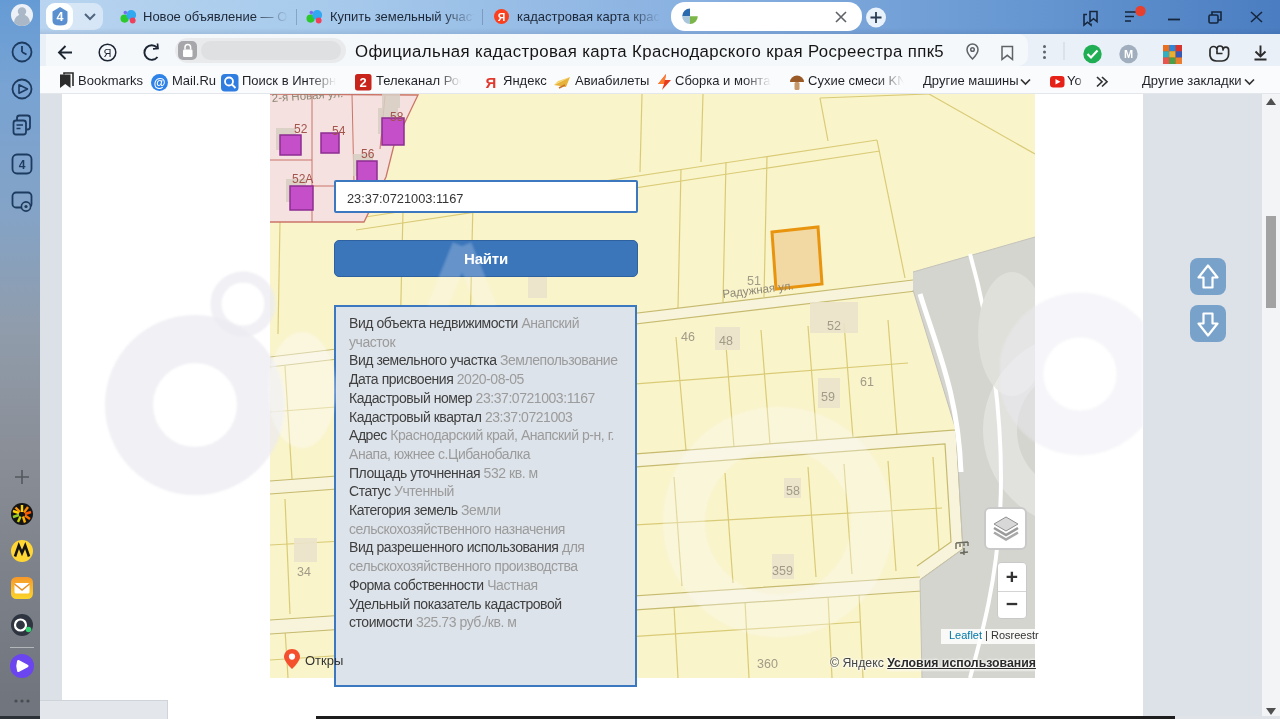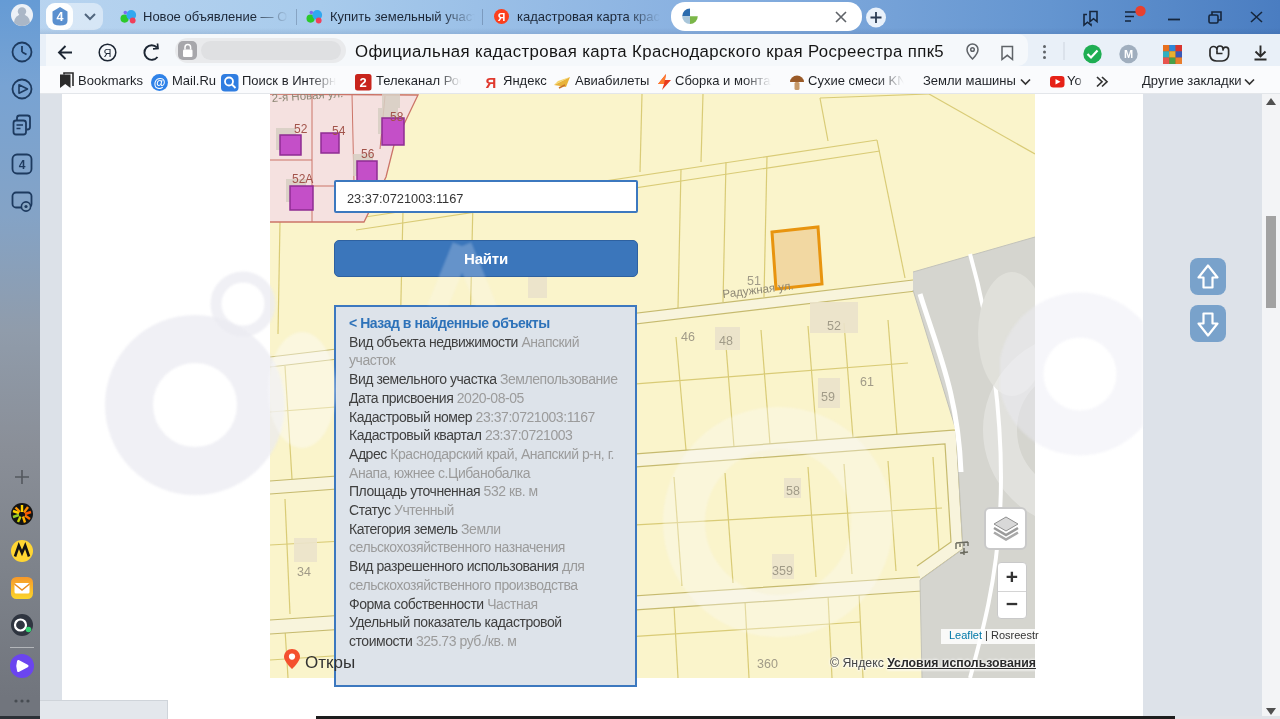--- a/index.html
+++ b/index.html
@@ -204,21 +204,21 @@
     </g>
   </svg>
   <div class="bk" style="left:78px">Bookmarks</div>
   <div class="bk" style="left:172px">Mail.Ru</div>
   <div class="bk bkfade" style="left:242px;width:97px">Поиск в Интернете</div>
   <div class="bk bkfade" style="left:376px;width:88px">Телеканал Россия</div>
   <div class="bk" style="left:503px">Яндекс</div>
   <div class="bk" style="left:575px">Авиабилеты</div>
   <div class="bk bkfade" style="left:675px;width:99px">Сборка и монтаж</div>
   <div class="bk bkfade" style="left:808px;width:99px">Сухие смеси KNAUF</div>
-  <div class="bk" style="left:923px">Земли машины</div>
+  <div class="bk" style="left:923px">Другие машины</div>
   <div class="bk bkfade" style="left:1067px;width:16px">YouTube</div>
   <div class="bk" style="left:1142px">Другие закладки</div>
 
   <div class="abs" id="page"></div>
   <div class="abs" id="lgutter"></div>
   <div class="abs" id="rgutter"></div>
   <div class="abs" id="sbtrack"></div>
   <div class="abs" id="sbthumb"></div>
 
   <div class="abs" id="mapbox">
@@ -359,21 +359,20 @@
       </g>
       <text x="453" y="204" font-size="11.5" fill="#8d8775" transform="rotate(-7 453 204)">Радужная ул.</text>
     </g>
   </svg>
   </div>
 
   <div class="abs" id="cadinput">23:37:0721003:1167</div>
   <div class="abs" id="findbtn">Найти</div>
   <div class="abs" id="infopanel"></div>
   <div class="abs" id="infotext">
-    <div><span class="lnk">&lt; Назад в найденные объекты</span></div>
     <div>Вид объекта недвижимости <span class="g">Анапский</span></div>
     <div><span class="g">участок</span></div>
     <div>Вид земельного участка <span class="g">Землепользование</span></div>
     <div>Дата присвоения <span class="g">2020-08-05</span></div>
     <div>Кадастровый номер <span class="g">23:37:0721003:1167</span></div>
     <div>Кадастровый квартал <span class="g">23:37:0721003</span></div>
     <div>Адрес <span class="g">Краснодарский край, Анапский р-н, г.</span></div>
     <div><span class="g">Анапа, южнее с.Цибанобалка</span></div>
     <div>Площадь уточненная <span class="g">532 кв. м</span></div>
     <div>Статус <span class="g">Учтенный</span></div>
@@ -404,21 +403,21 @@
     <div class="zi" style="top:2px">+</div>
       <div class="zi" style="top:29px">−</div>
   </div>
   <div class="abs" id="attr"><span style="color:#0078a8">Leaflet</span> | Rosreestr</div>
   <div class="abs" id="yattr">© Яндекс <b>Условия использования</b></div>
 
   <svg class="abs" style="left:283px;top:647px" width="52" height="24" viewBox="0 0 52 24">
     <path d="M9 2 C13.5 2 17 5.5 17 10 C17 14.5 9 22 9 22 C9 22 1 14.5 1 10 C1 5.5 4.5 2 9 2 Z" fill="#f4502e"></path>
     <circle cx="9" cy="9.6" r="3.1" fill="#fff"></circle>
   </svg>
-  <div class="abs" style="left:305px;top:653px;font-size:17px;color:#333">Откры</div>
+  <div class="abs" style="left:305px;top:653px;font-size:13px;color:#333">Откры</div>
 
   <div class="abs" id="statusbub"></div>
   <div class="abs" id="botbar"></div>
   <div class="abs" id="botright"></div>
 
   <svg class="abs" style="left:1262px;top:94px" width="18" height="625" viewBox="0 0 18 625">
     <path d="M9 4 L14 11 H4 Z" fill="#505050"></path>
     <path d="M9 621 L14 614 H4 Z" fill="#505050"></path>
   </svg>
 

